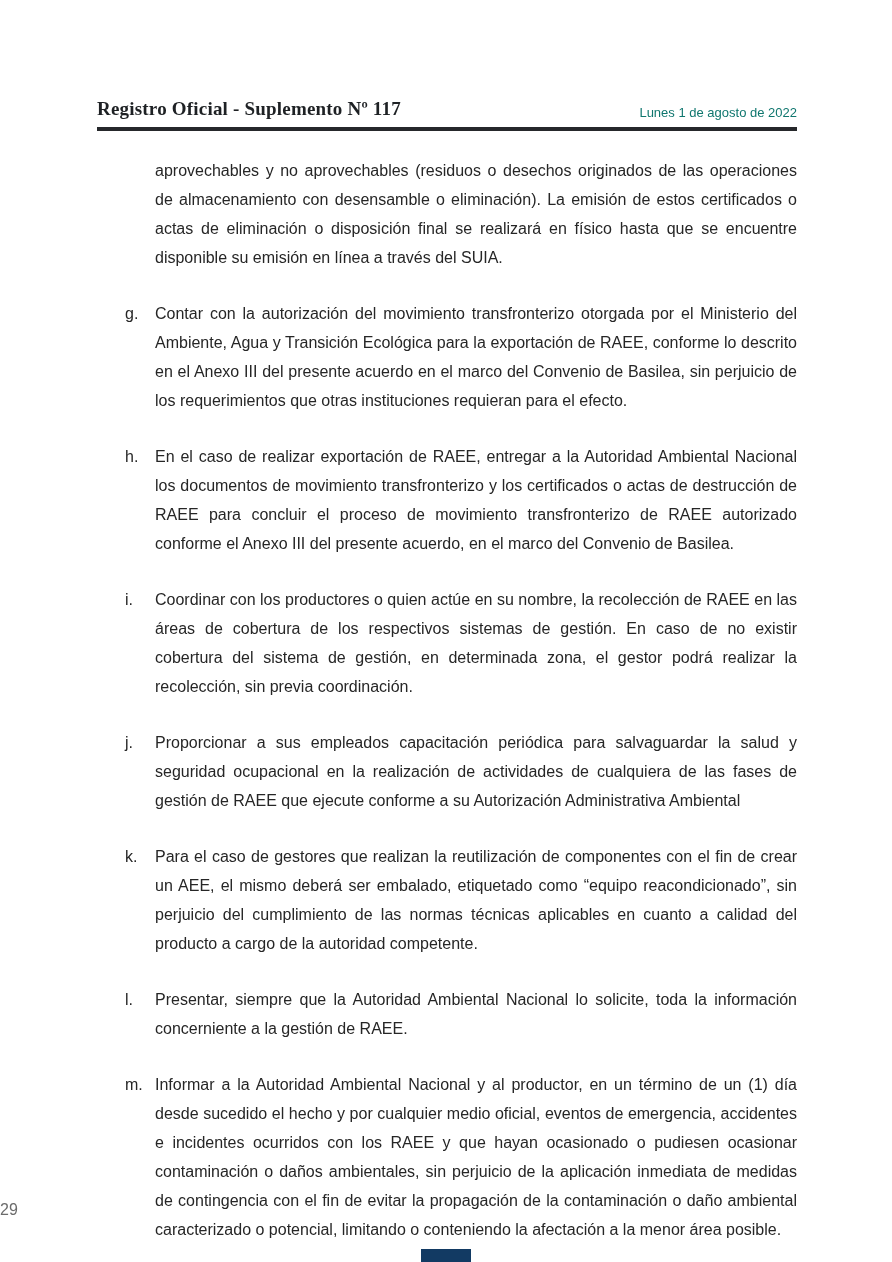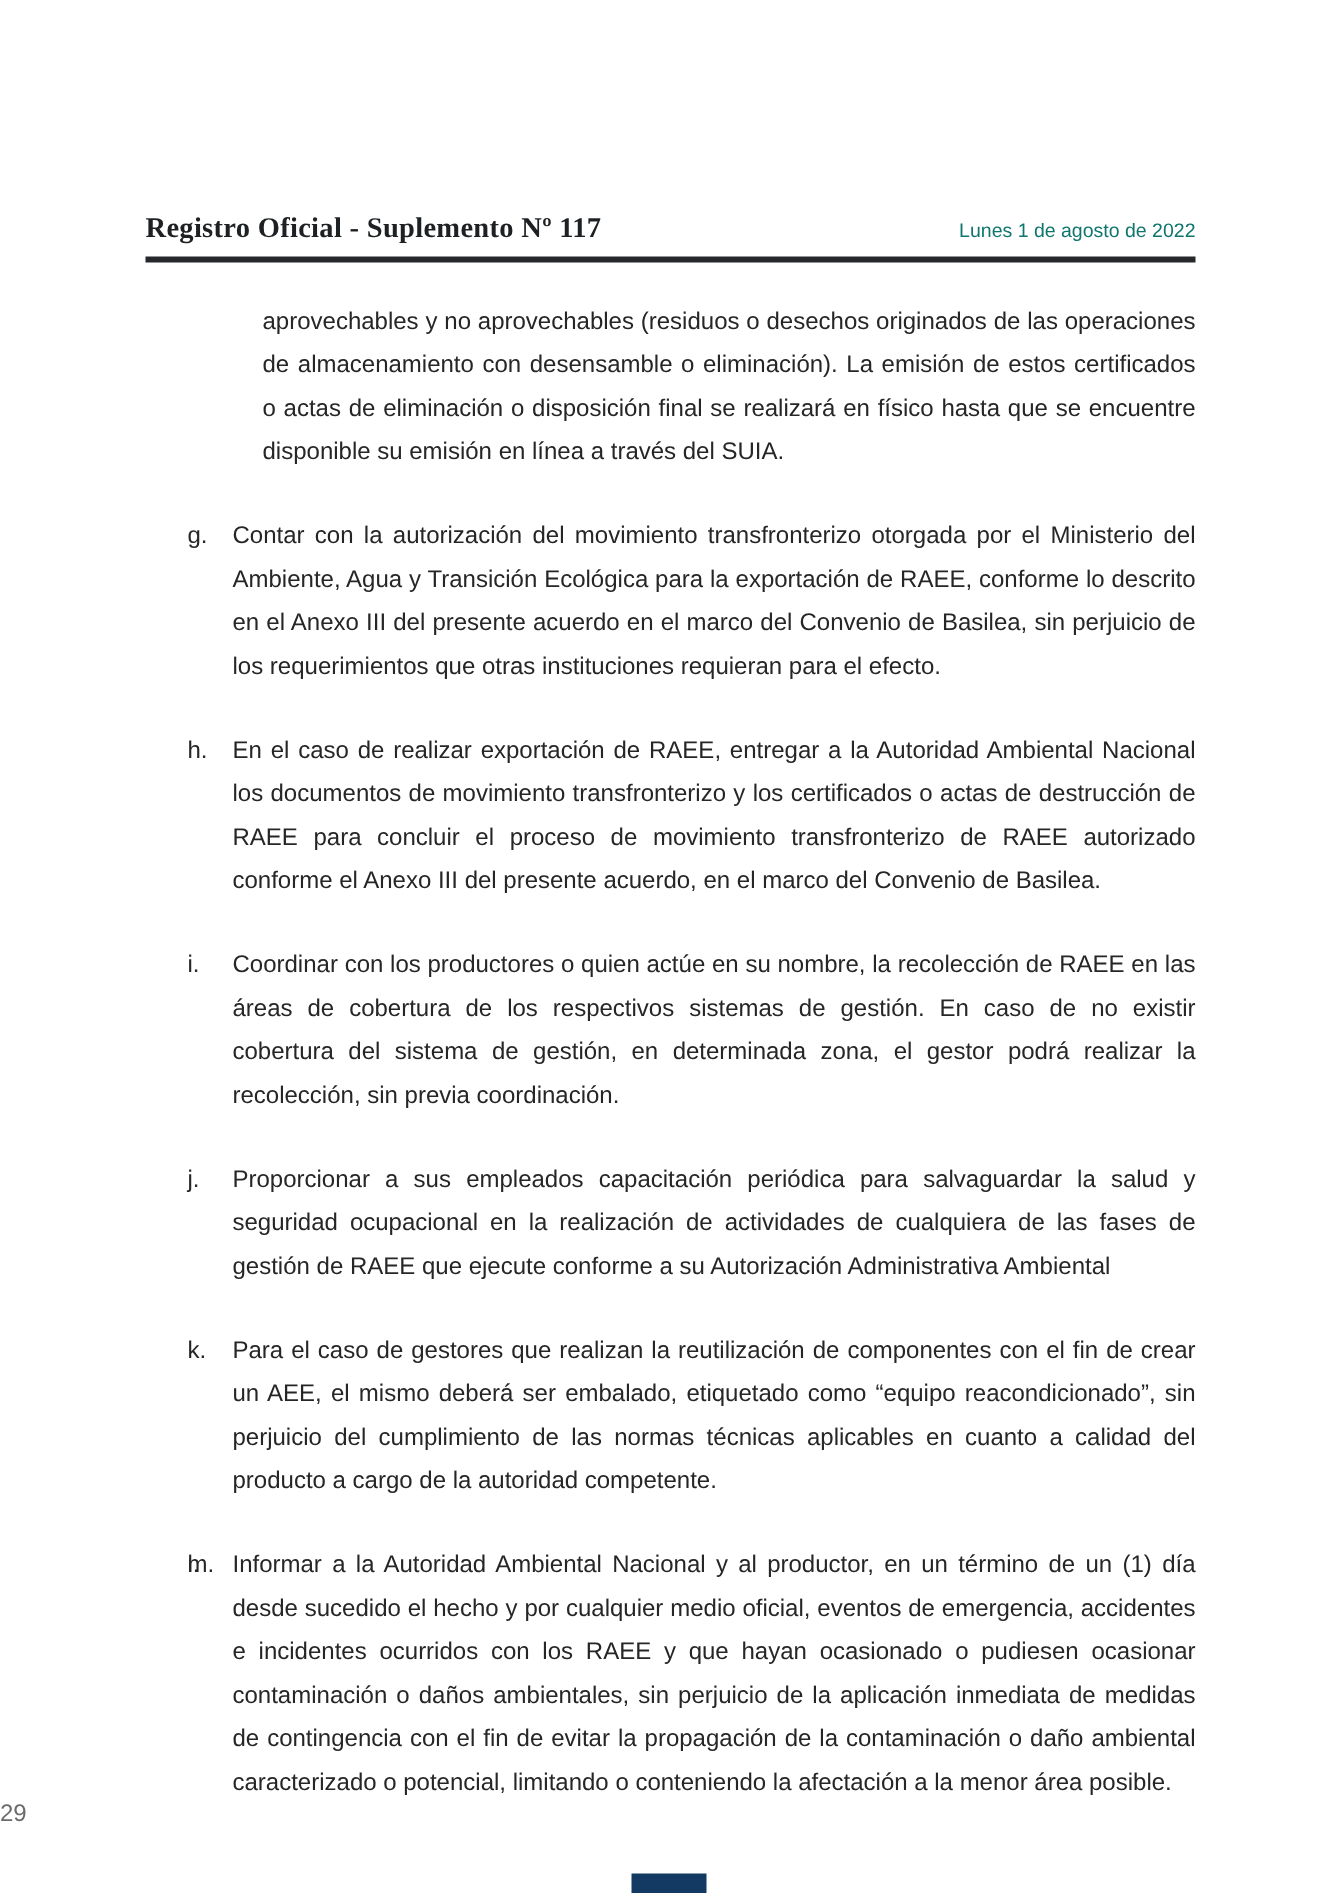--- a/index.html
+++ b/index.html
@@ -14,45 +14,44 @@
   .page {
     position: relative;
     width: 892px;
     height: 1262px;
     padding: 98px 95px 0 97px;
   }
   
   .header {
     display: flex;
     justify-content: space-between;
-    align-items: center;
+    align-items: flex-end;
     padding-bottom: 7px;
     border-bottom: 4px solid var(--header-rule, #26282b);
-    margin-top: 44px;
   }
   .header-left {
     font-family: "Liberation Serif", "DejaVu Serif", serif;
     font-weight: bold;
     font-size: 19px;
     color: #1e2124;
     letter-spacing: 0.2px;
   }
   .header-right {
     font-size: 13px;
     color: #0f766e;
   }
   
   .content {
     margin-top: 25px;
     font-size: 16px;
     line-height: 29px;
     text-align: justify;
   }
   .intro-paragraph {
-    margin-left: 78px;
+    margin-left: 58px;
     margin-bottom: 27px;
   }
   .list-item {
     position: relative;
     padding-left: 58px;
     margin-bottom: 27px;
   }
   .list-item .marker {
     position: absolute;
     left: 28px;
@@ -113,20 +112,21 @@
     <span>Proporcionar a sus empleados capacitación periódica para salvaguardar la salud y seguridad ocupacional en la realización de actividades de cualquiera de las fases de gestión de RAEE que ejecute conforme a su Autorización Administrativa Ambiental</span>
   </div>
 
   <div class="list-item">
     <span class="marker">k.</span>
     <span>Para el caso de gestores que realizan la reutilización de componentes con el fin de crear un AEE, el mismo deberá ser embalado, etiquetado como “equipo reacondicionado”, sin perjuicio del cumplimiento de las normas técnicas aplicables en cuanto a calidad del producto a cargo de la autoridad competente.</span>
   </div>
 
   <div class="list-item">
     <span class="marker">l.</span>
+    <span>Presentar, siempre que la Autoridad Ambiental Nacional lo solicite, toda la información concerniente a la gestión de RAEE.</span>
   </div>
 
   <div class="list-item">
     <span class="marker">m.</span>
     <span>Informar a la Autoridad Ambiental Nacional y al productor, en un término de un (1) día desde sucedido el hecho y por cualquier medio oficial, eventos de emergencia, accidentes e incidentes ocurridos con los RAEE y que hayan ocasionado o pudiesen ocasionar contaminación o daños ambientales, sin perjuicio de la aplicación inmediata de medidas de contingencia con el fin de evitar la propagación de la contaminación o daño ambiental caracterizado o potencial, limitando o conteniendo la afectación a la menor área posible.</span>
   </div>
 </div>
   </div>
 
   <div class="page-number">29</div>

